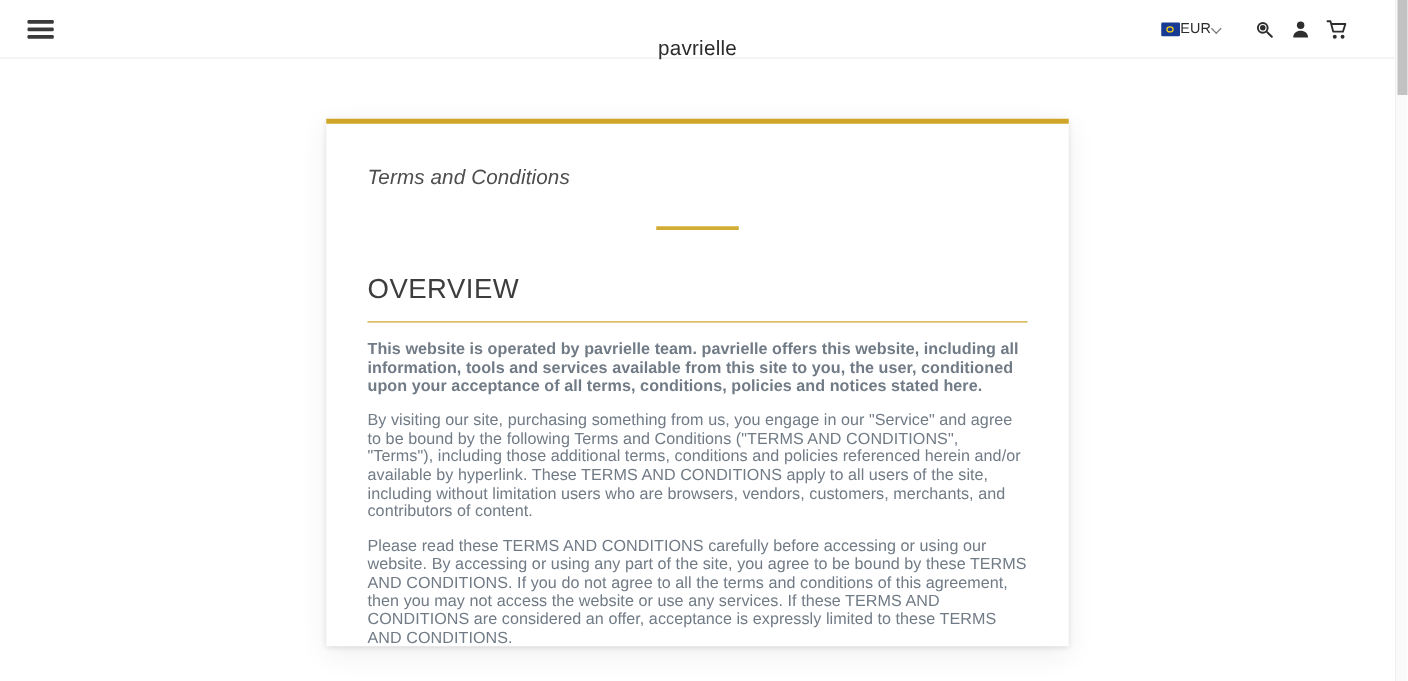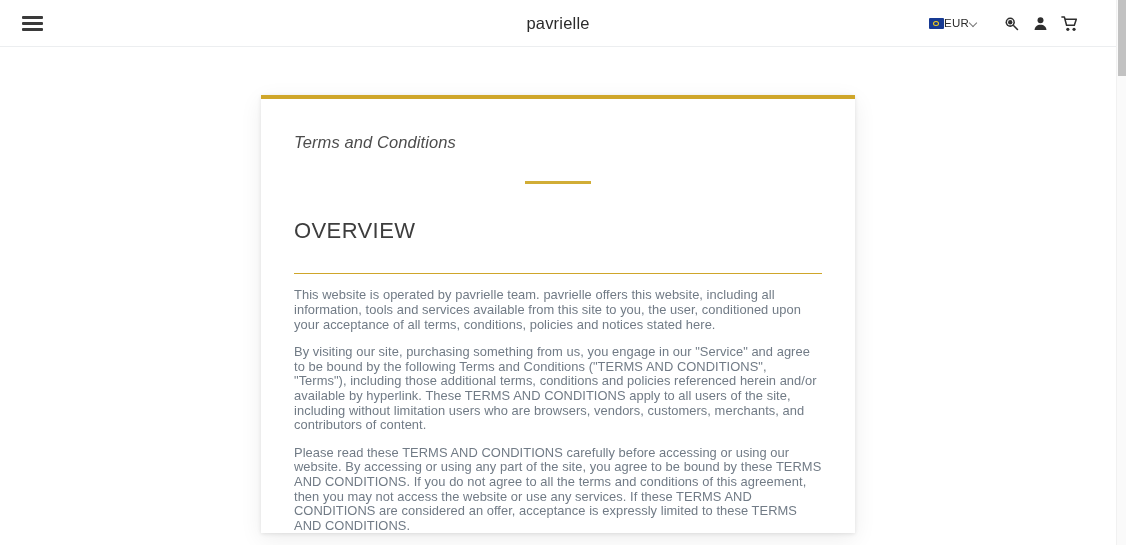--- a/index.html
+++ b/index.html
@@ -62,21 +62,21 @@
     border-radius: 1px;
   }
 
   .brand {
     position: absolute;
     left: 0;
     right: 0;
     top: 0;
     height: 47px;
     display: flex;
-    align-items: center;
+    align-items: flex-end;
     justify-content: center;
     pointer-events: none;
   }
   .brand-text {
     font-size: 16.5px;
     color: #2b2b2b;
     letter-spacing: 0.2px;
     font-weight: 400;
     pointer-events: auto;
     cursor: pointer;
@@ -197,32 +197,32 @@
     margin: 29px auto 0 auto;
   }
 
   .section-title {
     font-size: 22px;
     color: #3d3d3d;
     font-weight: 400;
     margin: 34px 0 0 0;
     letter-spacing: 0.4px;
     line-height: 1.2;
-    padding-bottom: 29px;
+    padding-bottom: 13px;
     border-bottom: 1.5px solid #cfa62a;
   }
 
   .body-copy {
     font-size: 12.9px;
     line-height: 14.6px;
     color: #717b86;
     margin: 13px 0 0 0;
     letter-spacing: 0.05px;
   }
-  .body-copy:first-of-type { margin-top: 14px; }
+  .body-copy:first-of-type { margin-top: 14px; font-weight: bold; }
 
   
   .scrollbar-track {
     position: absolute;
     top: 0;
     right: 0;
     width: 10px;
     height: 545px;
     background: #fafafa;
     border-left: 1px solid #f1f1f1;

